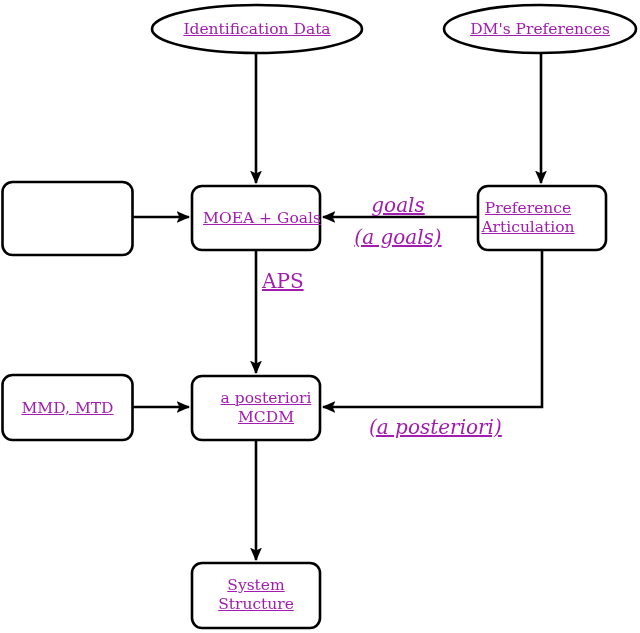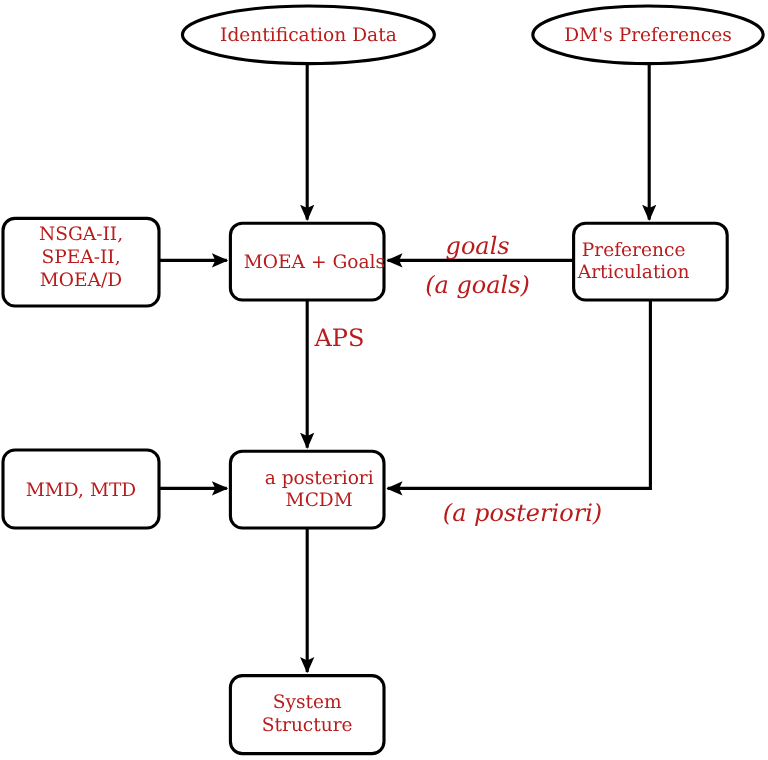--- a/index.html
+++ b/index.html
@@ -28,24 +28,25 @@
     stroke-width: 2.6;
   }
   .edge {
     fill: none;
     stroke: #000000;
     stroke-width: 2.6;
   }
   .lbl {
     position: absolute;
     text-align: center;
-    color: #b91c1c;
+    color: #a21caf;
     line-height: 1.18;
     white-space: nowrap;
     font-family: "DejaVu Serif", "Liberation Serif", serif;
+    text-decoration: underline;
   }
   .lbl.italic { font-style: italic; }
   .node-label {
     font-size: 15.5px;
   }
   .ellipse-label {
     font-size: 15.5px;
   }
   .edge-label {
     font-size: 20px;
@@ -81,25 +82,20 @@
     <path class="edge" d="M 256 250 L 256 373" marker-end="url(#arrow)"></path>
     <path class="edge" d="M 132 407 L 189 407" marker-end="url(#arrow)"></path>
     <path class="edge" d="M 542 250 L 542 407 L 323 407" marker-end="url(#arrow)"></path>
     <path class="edge" d="M 256 440 L 256 560" marker-end="url(#arrow)"></path>
   </svg>
 
   <div class="lbl ellipse-label" style="left:152px; top:20px; width:210px;">Identification Data</div>
 
   <div class="lbl ellipse-label" style="left:444px; top:20px; width:192px;">DM's Preferences</div>
 
-  <div class="lbl node-label multiline" style="left:3px; top:186px; width:129px;">
-    <div>NSGA-II,</div>
-    <div>SPEA-II,</div>
-    <div>MOEA/D</div>
-  </div>
 
   <div class="lbl node-label" style="left:192px; top:209px; width:140px;">MOEA + Goals</div>
 
   <div class="lbl node-label multiline" style="left:478px; top:199px; width:100px;">
     <div>Preference</div>
     <div>Articulation</div>
   </div>
 
   <div class="lbl node-label" style="left:3px; top:399px; width:129px;">MMD, MTD</div>
 

